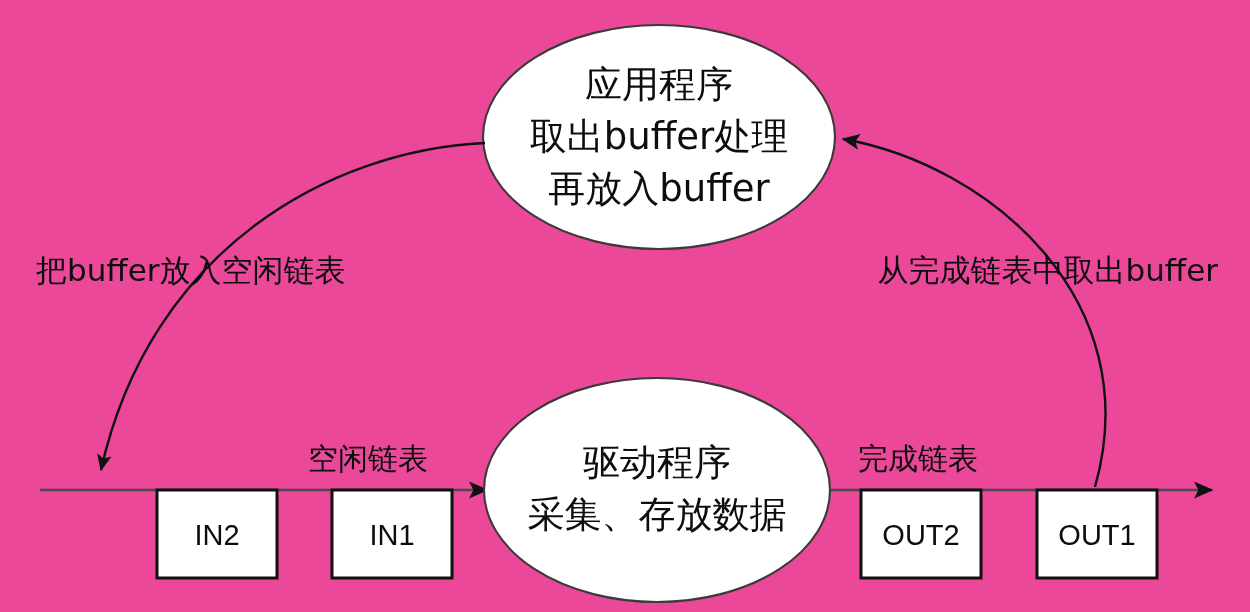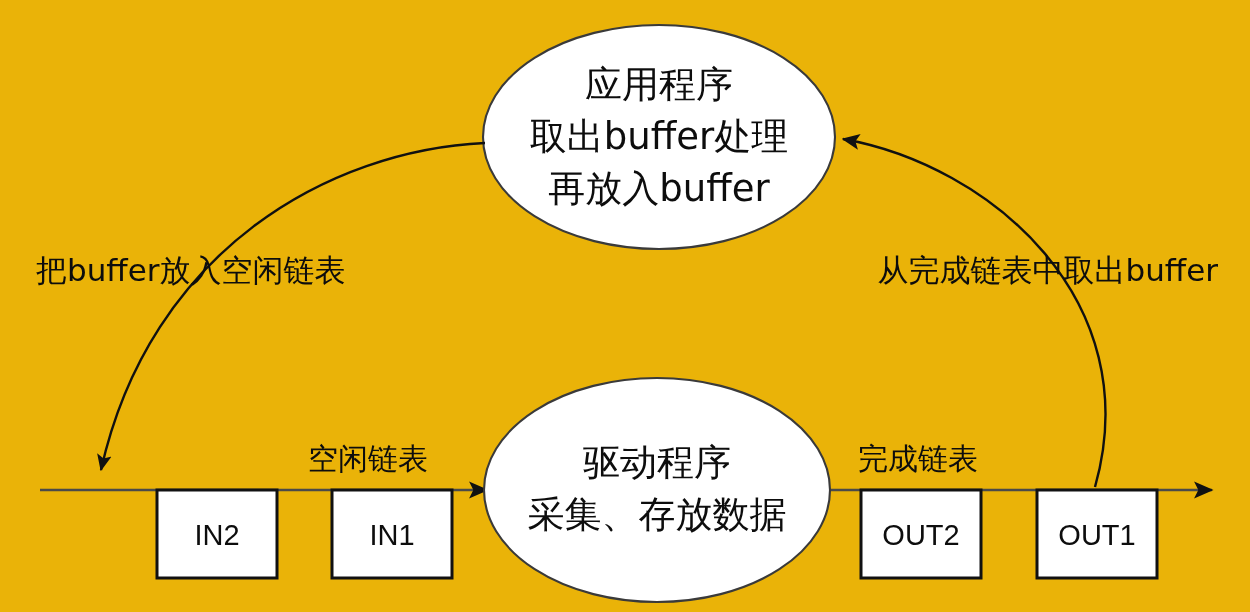--- a/index.html
+++ b/index.html
@@ -10,21 +10,21 @@
   body {
     width: 1250px;
     height: 612px;
     overflow: hidden;
     font-family: "Liberation Sans", "DejaVu Sans", sans-serif;
   }
   #stage {
     position: relative;
     width: 1250px;
     height: 612px;
-    background: #eab308;
+    background: #ec4899;
   }
   #stage svg {
     position: absolute;
     left: 0;
     top: 0;
   }
   .cn {
     font-family: "DejaVu Sans", "Liberation Sans", sans-serif;
   }
   text {

